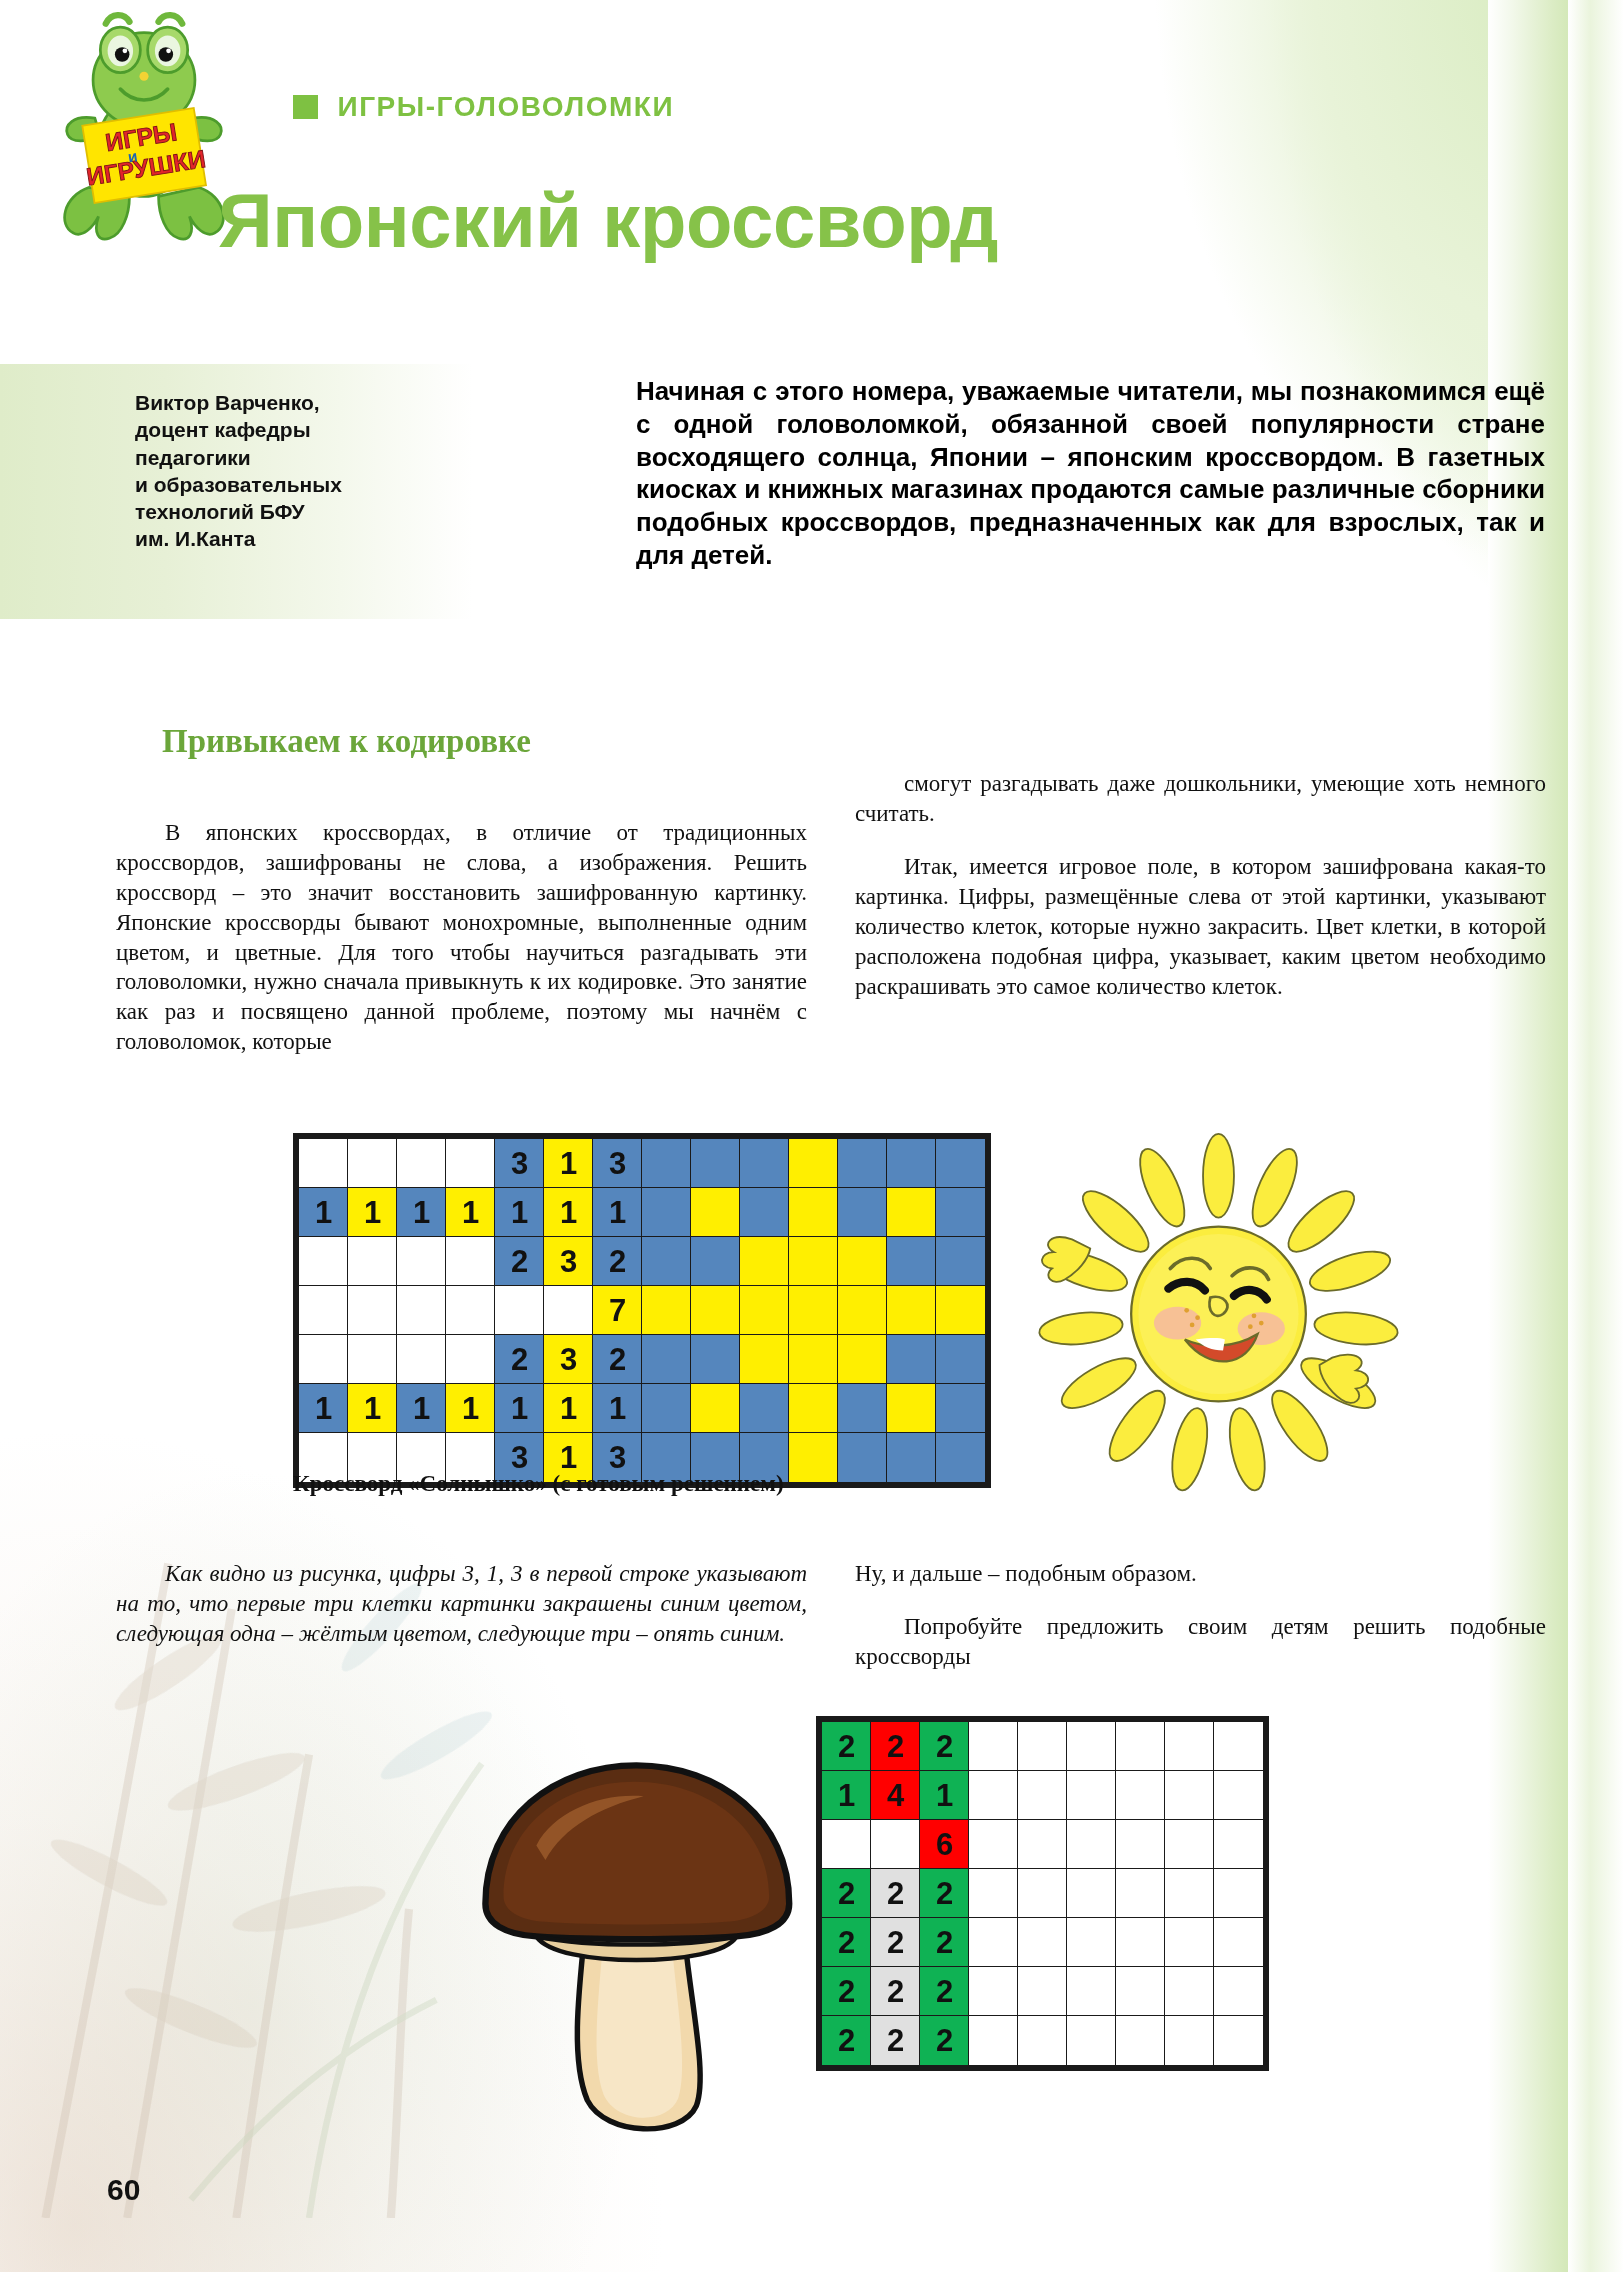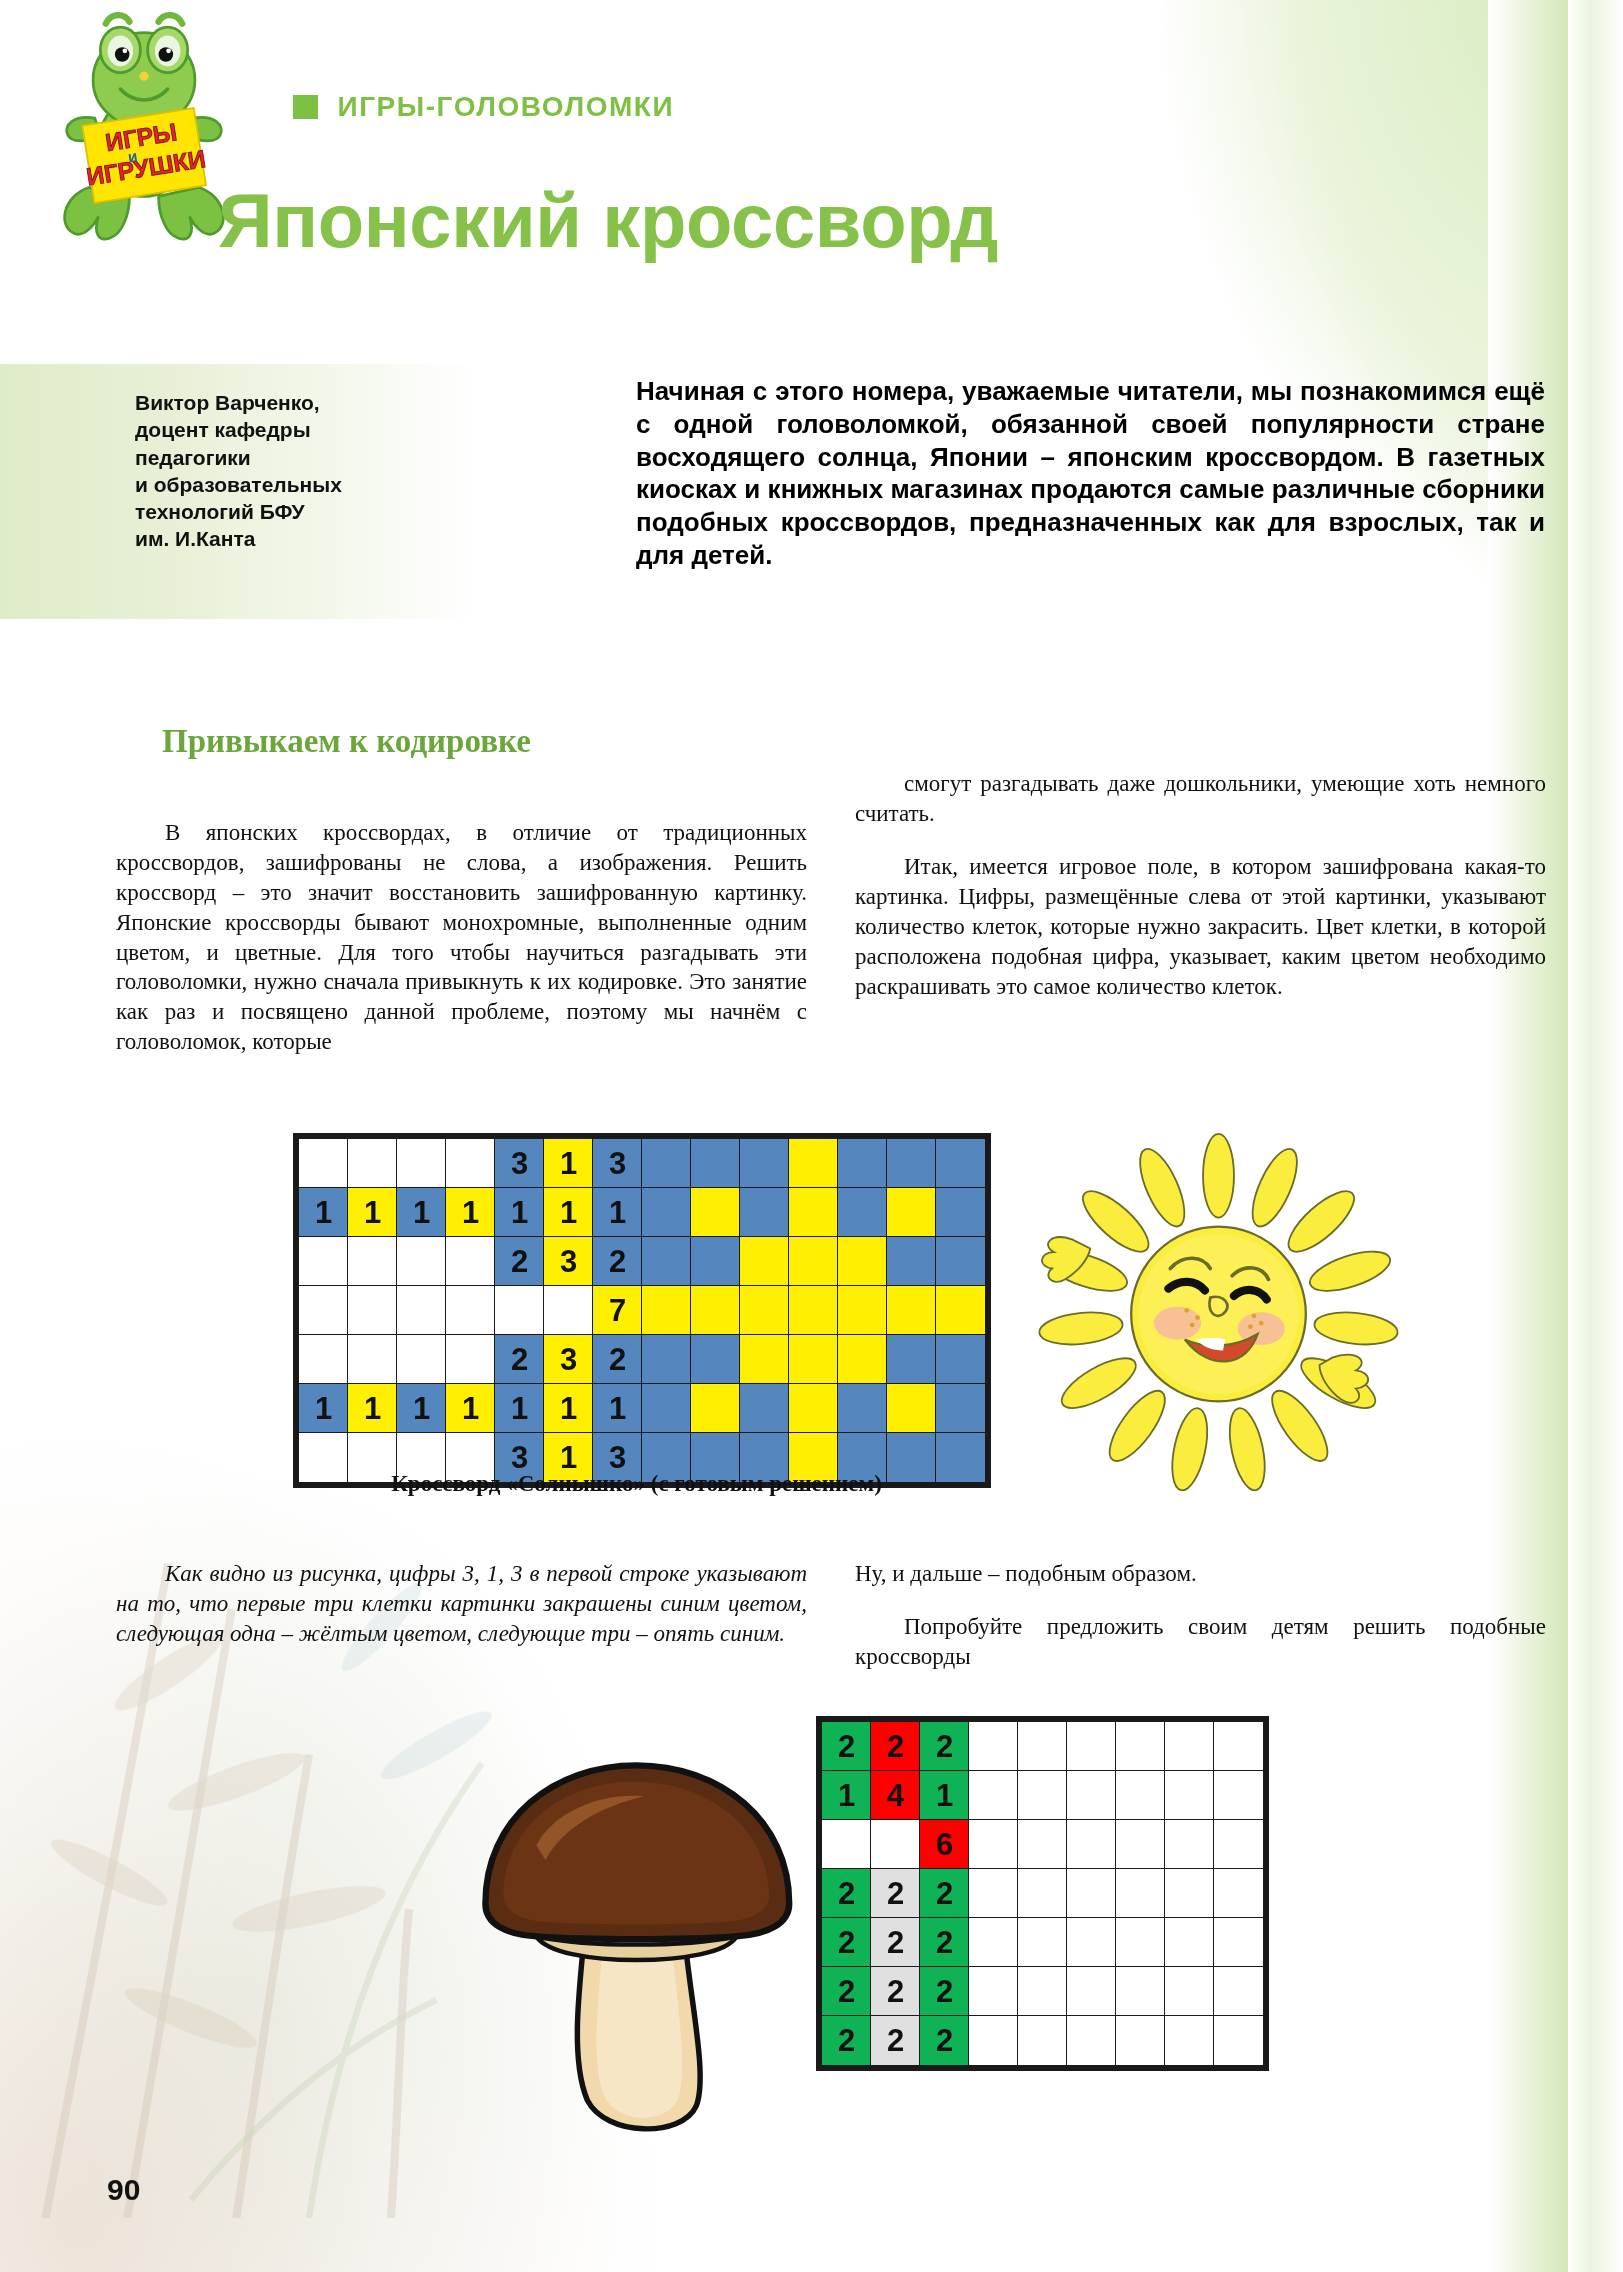--- a/index.html
+++ b/index.html
@@ -105,21 +105,21 @@
     border:1.8px solid #1a1a1a;box-sizing:border-box;margin:-0.9px;
     display:flex;align-items:center;justify-content:center;
     font-family:"Liberation Sans",sans-serif;
     font-size:31px;font-weight:bold;color:#111;line-height:1;
   }
   .c-white{background:#ffffff;}
   .c-blue{background:#5586bd;}
   .c-yellow{background:#ffef00;}
 
   .cap1{
-    position:absolute;left:293px;top:1471px;width:687px;text-align:center;
+    position:absolute;left:293px;top:1471px;width:687px;text-align:left;
     font-family:"Liberation Serif",serif;font-size:23px;font-weight:bold;color:#111;
   }
 
   
   .sun-wrap{position:absolute;left:1032px;top:1132px;width:373px;height:364px;}
 
   
   .mush-wrap{position:absolute;left:409px;top:1709px;width:473px;height:473px;}
 
   
@@ -508,16 +508,16 @@
       <div class="cell c-gray">2</div>
       <div class="cell c-green">2</div>
       <div class="cell c-white"></div>
       <div class="cell c-white"></div>
       <div class="cell c-white"></div>
       <div class="cell c-white"></div>
       <div class="cell c-white"></div>
       <div class="cell c-white"></div>
     </div>
 
-  <div class="page-num">90</div>
+  <div class="page-num">60</div>
 
 </div>
 
 
 </body></html>

